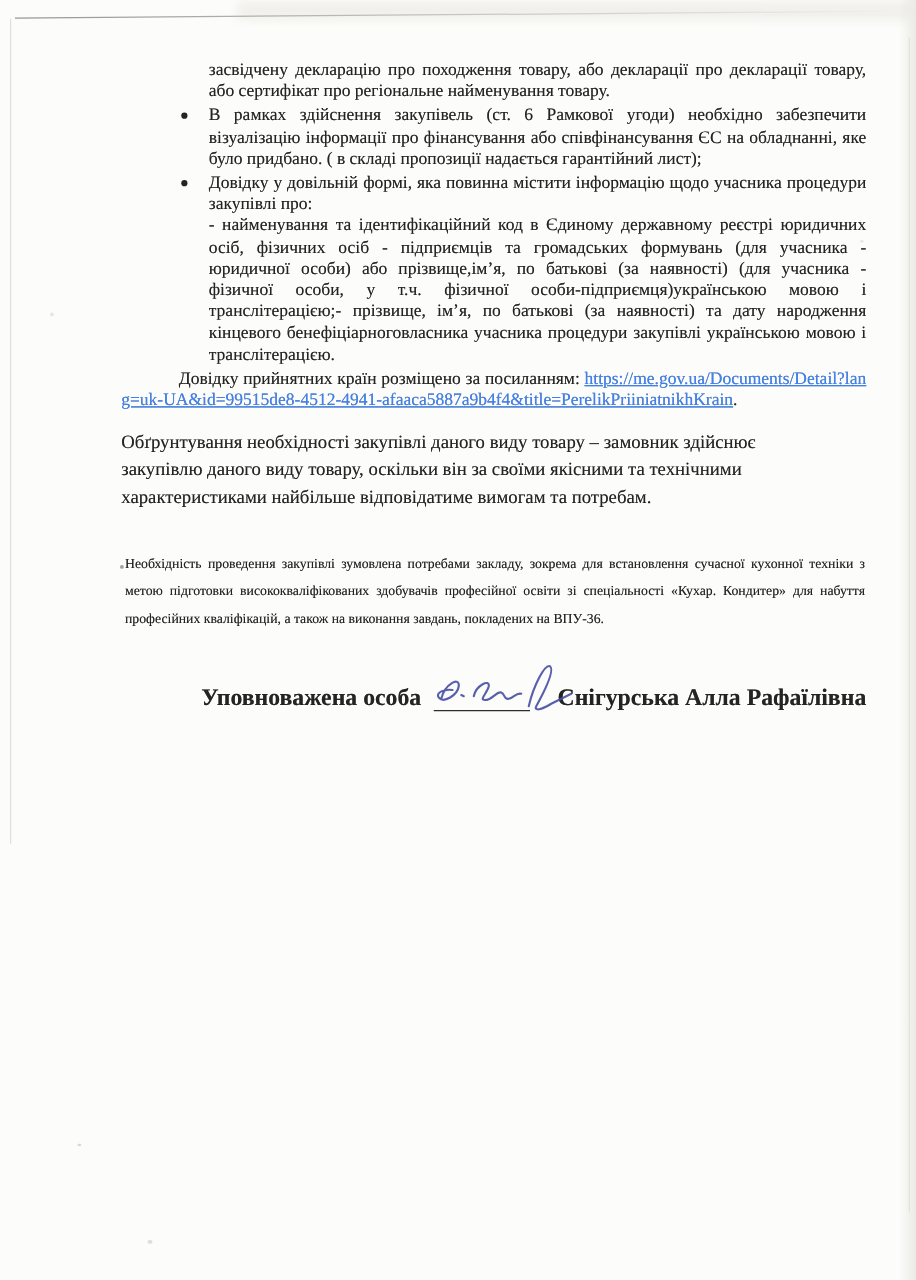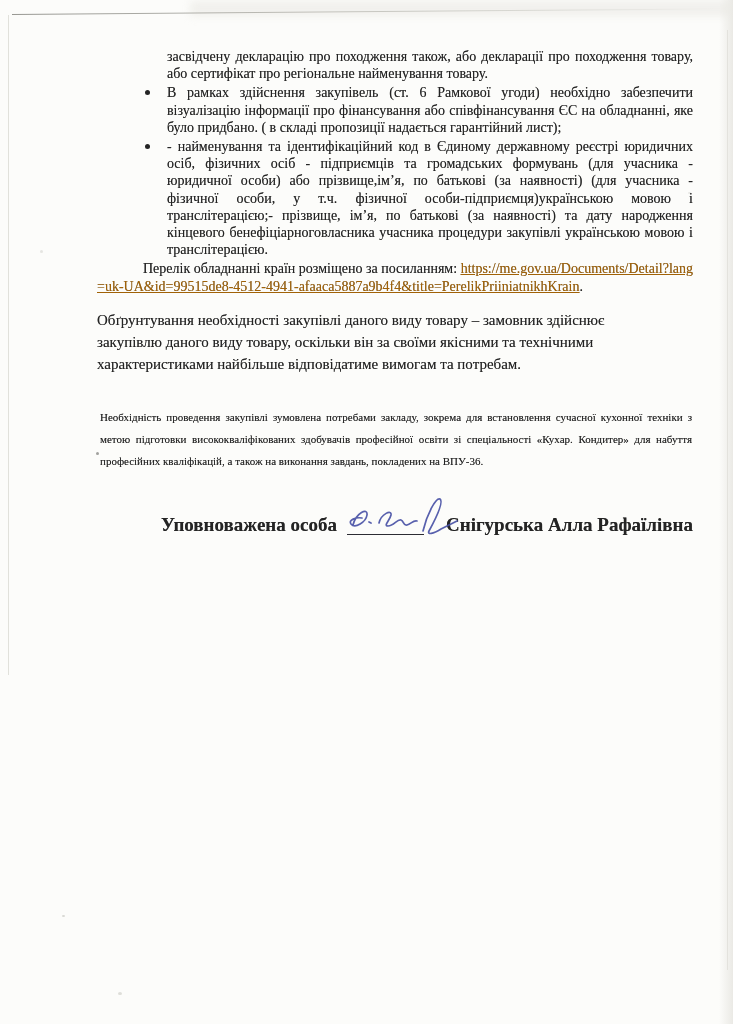--- a/index.html
+++ b/index.html
@@ -94,21 +94,21 @@
     border-radius: 50%;
     background: #242424;
   }
   ul.bullets li p { margin: 0; }
   .link-par {
     margin: 2px 0 0 0;
     text-indent: 46px;
     text-align: justify;
   }
   .link-par a {
-    color: #a16207;
+    color: #3b82f6;
     text-decoration: underline;
     word-break: break-all;
   }
   .par-justification {
     margin: 14px 0 0 0;
     font-size: 15px;
     line-height: 22px;
     text-align: left;
     width: 575px;
   }
@@ -151,34 +151,35 @@
   <div class="scan-right-band"></div>
   <div class="scan-right-line"></div>
   <div class="speck s1"></div>
   <div class="speck s2"></div>
   <div class="speck s3"></div>
   <div class="speck s4"></div>
   <div class="speck s5"></div>
 
   <div class="content">
 
-    <p class="continuation">засвідчену декларацію про походження також, або декларації про походження товару, або сертифікат про регіональне найменування товару.</p>
+    <p class="continuation">засвідчену декларацію про походження товару, або декларації про декларації товару, або сертифікат про регіональне найменування товару.</p>
 
     <ul class="bullets">
       <li>
         <span class="dot"></span>
         <p>В рамках здійснення закупівель (ст. 6 Рамкової угоди) необхідно забезпечити візуалізацію інформації про фінансування або співфінансування ЄС на обладнанні, яке було придбано. ( в складі пропозиції надається гарантійний лист);</p>
       </li>
       <li>
         <span class="dot"></span>
+        <p>Довідку у довільній формі, яка повинна містити інформацію щодо учасника процедури закупівлі про:</p>
         <p>- найменування та ідентифікаційний код в Єдиному державному реєстрі юридичних осіб, фізичних осіб - підприємців та громадських формувань (для учасника - юридичної особи) або прізвище,ім’я, по батькові (за наявності) (для учасника - фізичної особи, у т.ч. фізичної особи-підприємця)українською мовою і транслітерацією;- прізвище, ім’я, по батькові (за наявності) та дату народження кінцевого бенефіціарноговласника учасника процедури закупівлі українською мовою і транслітерацією.</p>
       </li>
     </ul>
 
-    <p class="link-par"><span>Перелік обладнанні країн розміщено за посиланням: </span><a href="#">https://me.gov.ua/Documents/Detail?lang=uk-UA&amp;id=99515de8-4512-4941-afaaca5887a9b4f4&amp;title=PerelikPriiniatnikhKrain</a><span>.</span></p>
+    <p class="link-par"><span>Довідку прийнятних країн розміщено за посиланням: </span><a href="#">https://me.gov.ua/Documents/Detail?lang=uk-UA&amp;id=99515de8-4512-4941-afaaca5887a9b4f4&amp;title=PerelikPriiniatnikhKrain</a><span>.</span></p>
 
     <p class="par-justification">Обґрунтування необхідності закупівлі даного виду товару – замовник здійснює закупівлю даного виду товару, оскільки він за своїми якісними та технічними характеристиками найбільше відповідатиме вимогам та потребам.</p>
 
     <p class="par-necessity">Необхідність проведення закупівлі зумовлена потребами закладу, зокрема для встановлення сучасної кухонної техніки з метою  підготовки висококваліфікованих здобувачів професійної освіти зі спеціальності «Кухар. Кондитер» для набуття професійних кваліфікацій, а також на виконання завдань, покладених на ВПУ-36.</p>
 
     <div class="sig-row">
       <span class="sig-label">Уповноважена особа</span>
       <span class="sig-box">
         <svg width="136" height="52" viewBox="0 0 136 52">
           <g fill="none" stroke="#4750a5" stroke-width="1.7" stroke-linecap="round" stroke-linejoin="round" opacity="0.9">

